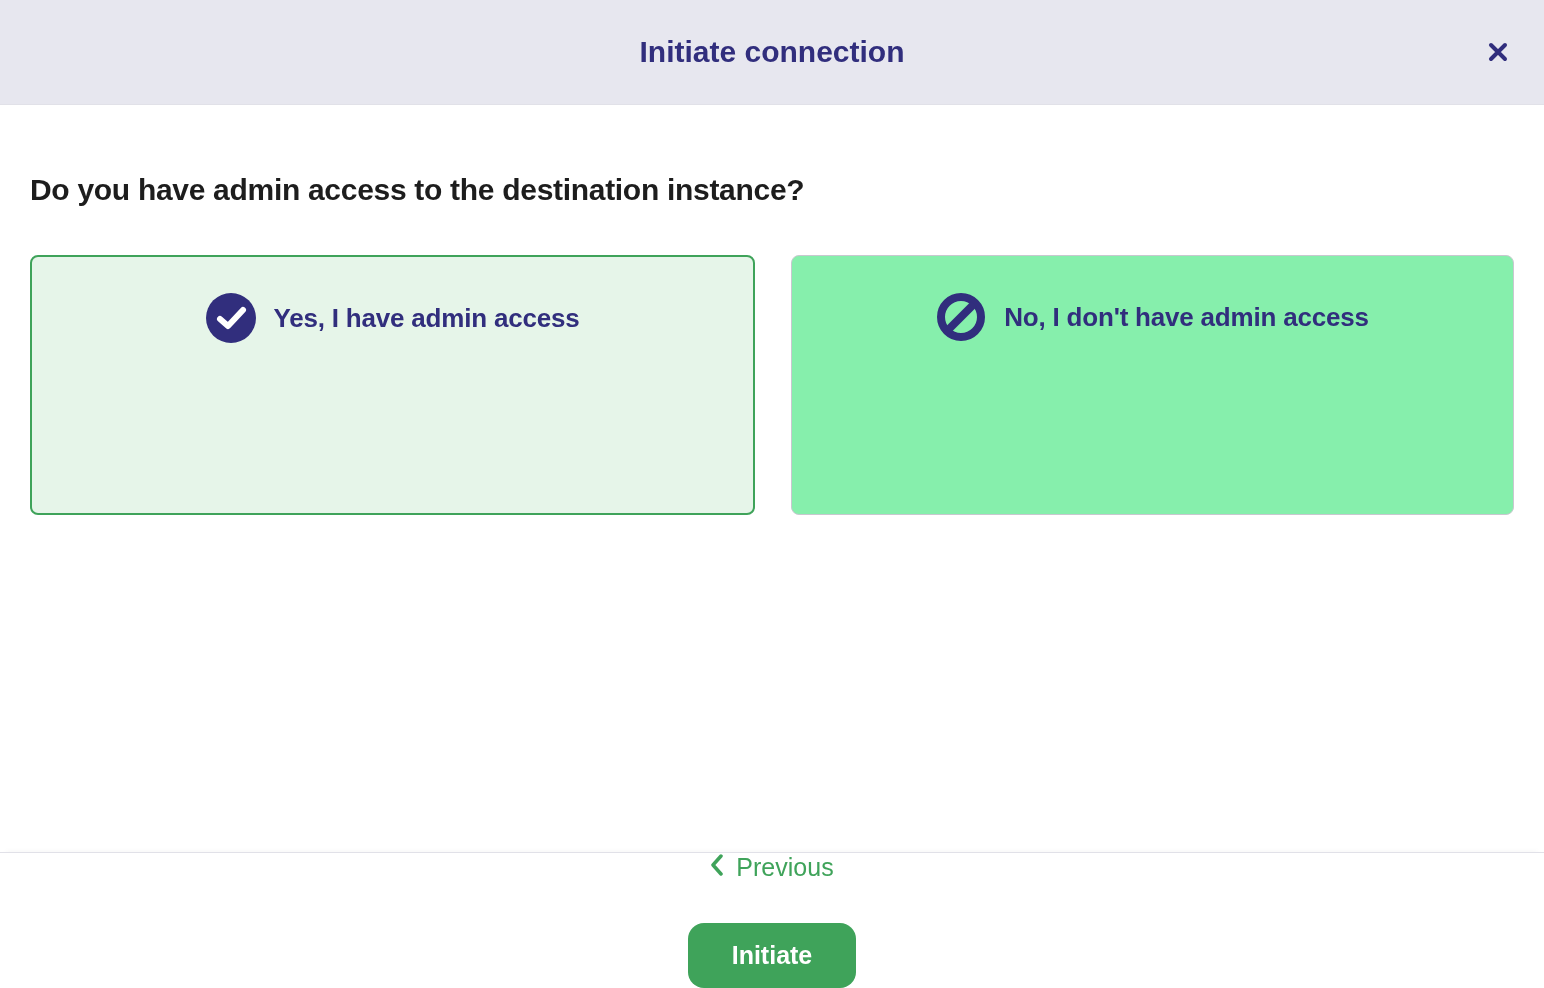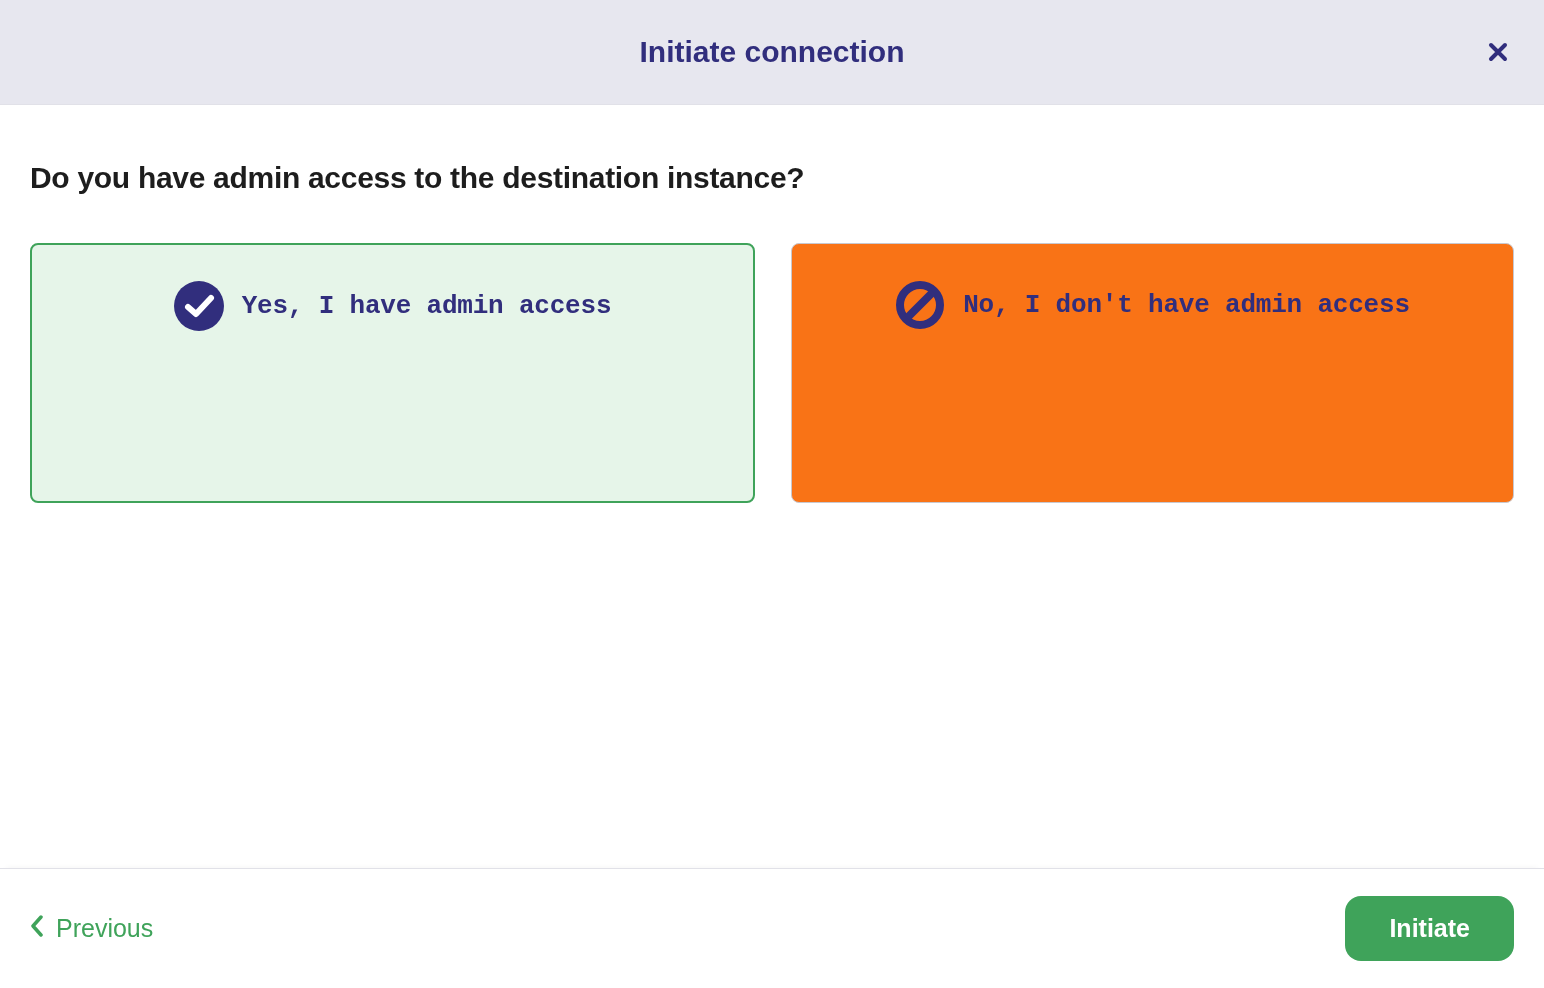--- a/index.html
+++ b/index.html
@@ -39,47 +39,47 @@
       font-weight: 700;
       cursor: pointer;
       background: none;
       border: none;
       line-height: 1;
     }
     
     .modal-body {
       flex: 1 1 auto;
       padding: 56px 30px 0 30px;
+      margin-top: 12px;
     }
     .question {
       font-size: 30px;
       font-weight: 700;
       color: #1d1d1d;
       margin-bottom: 48px;
       letter-spacing: -0.3px;
     }
     .cards {
       display: flex;
       gap: 36px;
-      font-family: Liberation Mono, monospace;
     }
     .card {
       flex: 1;
       border-radius: 8px;
       padding: 36px 30px 40px 30px;
       cursor: pointer;
       min-height: 260px;
     }
     .card.selected {
       border: 2px solid #3fa35a;
       background: #e6f5e9;
     }
     .card.unselected {
       border: 1px solid #c8c8cf;
-      background: #f97316;
+      background: #86efac;
     }
     .card-head {
       display: flex;
       align-items: center;
       justify-content: center;
       gap: 18px;
       margin-bottom: 30px;
     }
     .card-title {
       color: #312e7d;
@@ -98,26 +98,27 @@
     }
     .card li {
       font-size: 23px;
       line-height: 1.45;
       color: #222;
       font-weight: 400;
     }
     
     .modal-footer {
       border-top: 1px solid #e1e1e8;
-      height: 120px;
+      height: 136px;
       display: flex;
       align-items: center;
       justify-content: space-between;
       padding: 0 30px;
       box-shadow: 0 -6px 6px -6px rgba(0,0,0,.05);
+      flex-direction: column;
     }
     .prev-link {
       display: flex;
       align-items: center;
       gap: 12px;
       color: #3fa35a;
       font-size: 25px;
       font-weight: 500;
       background: none;
       border: none;

